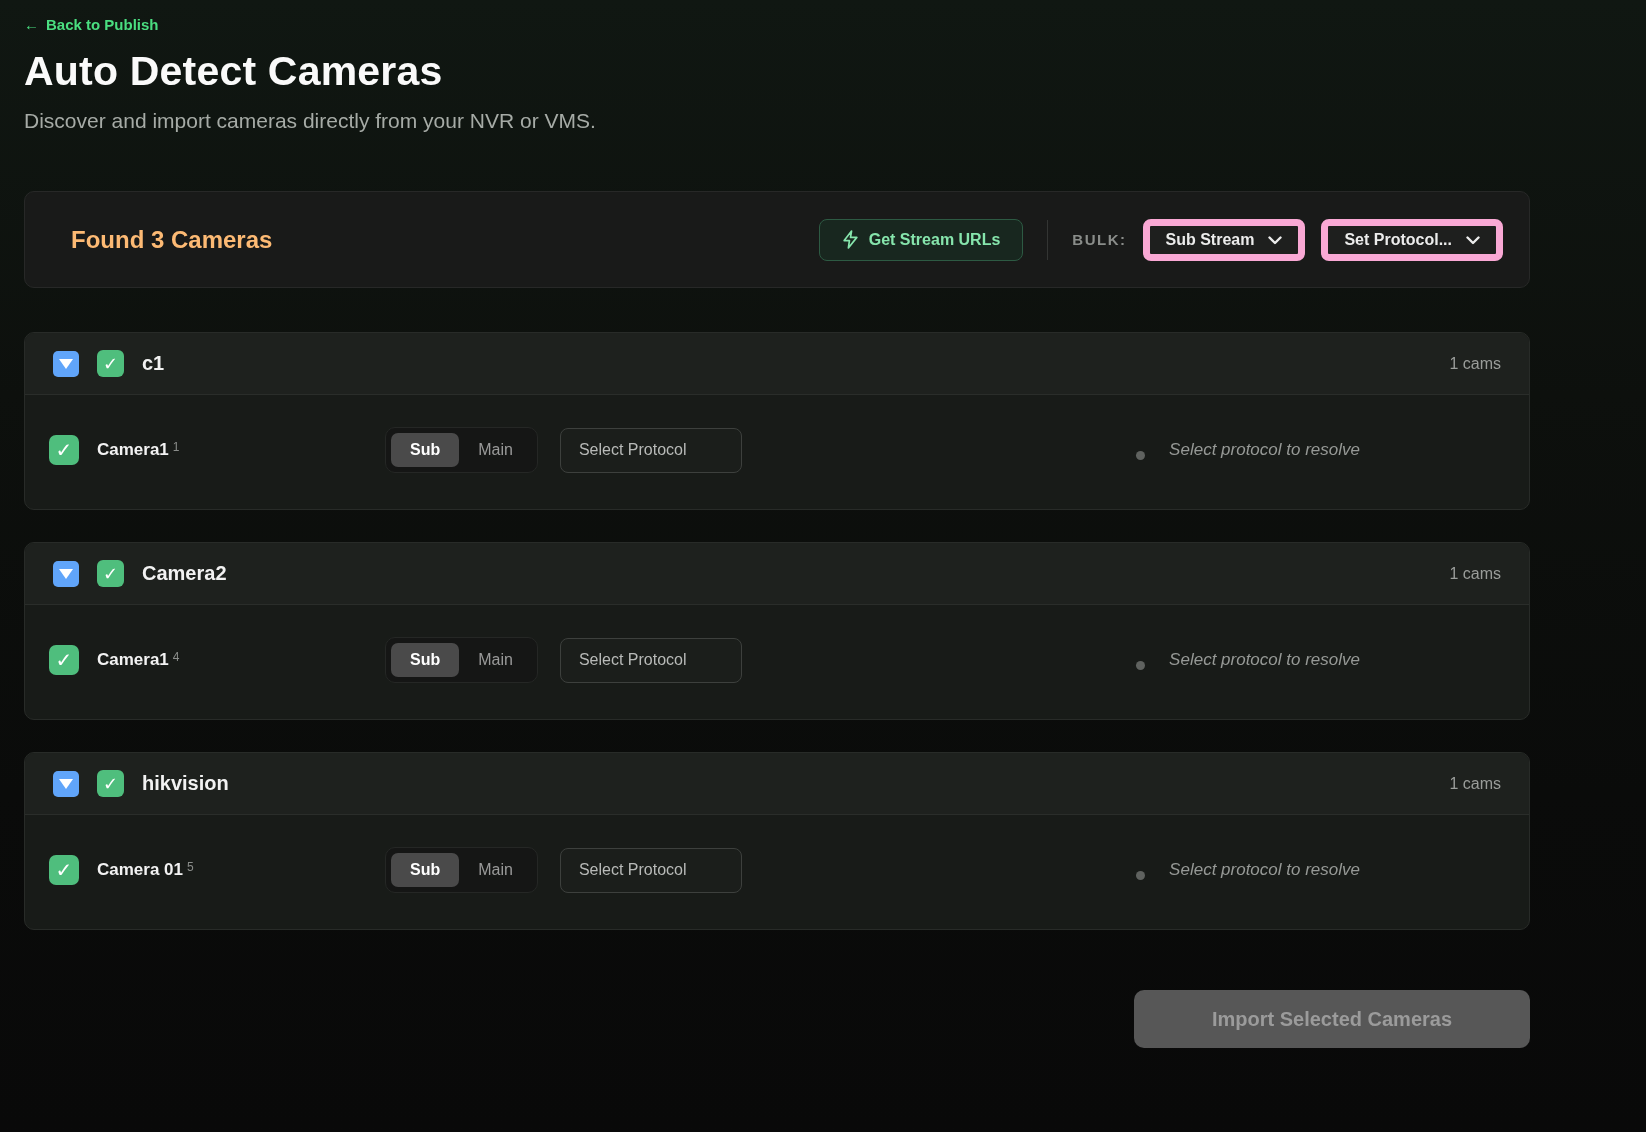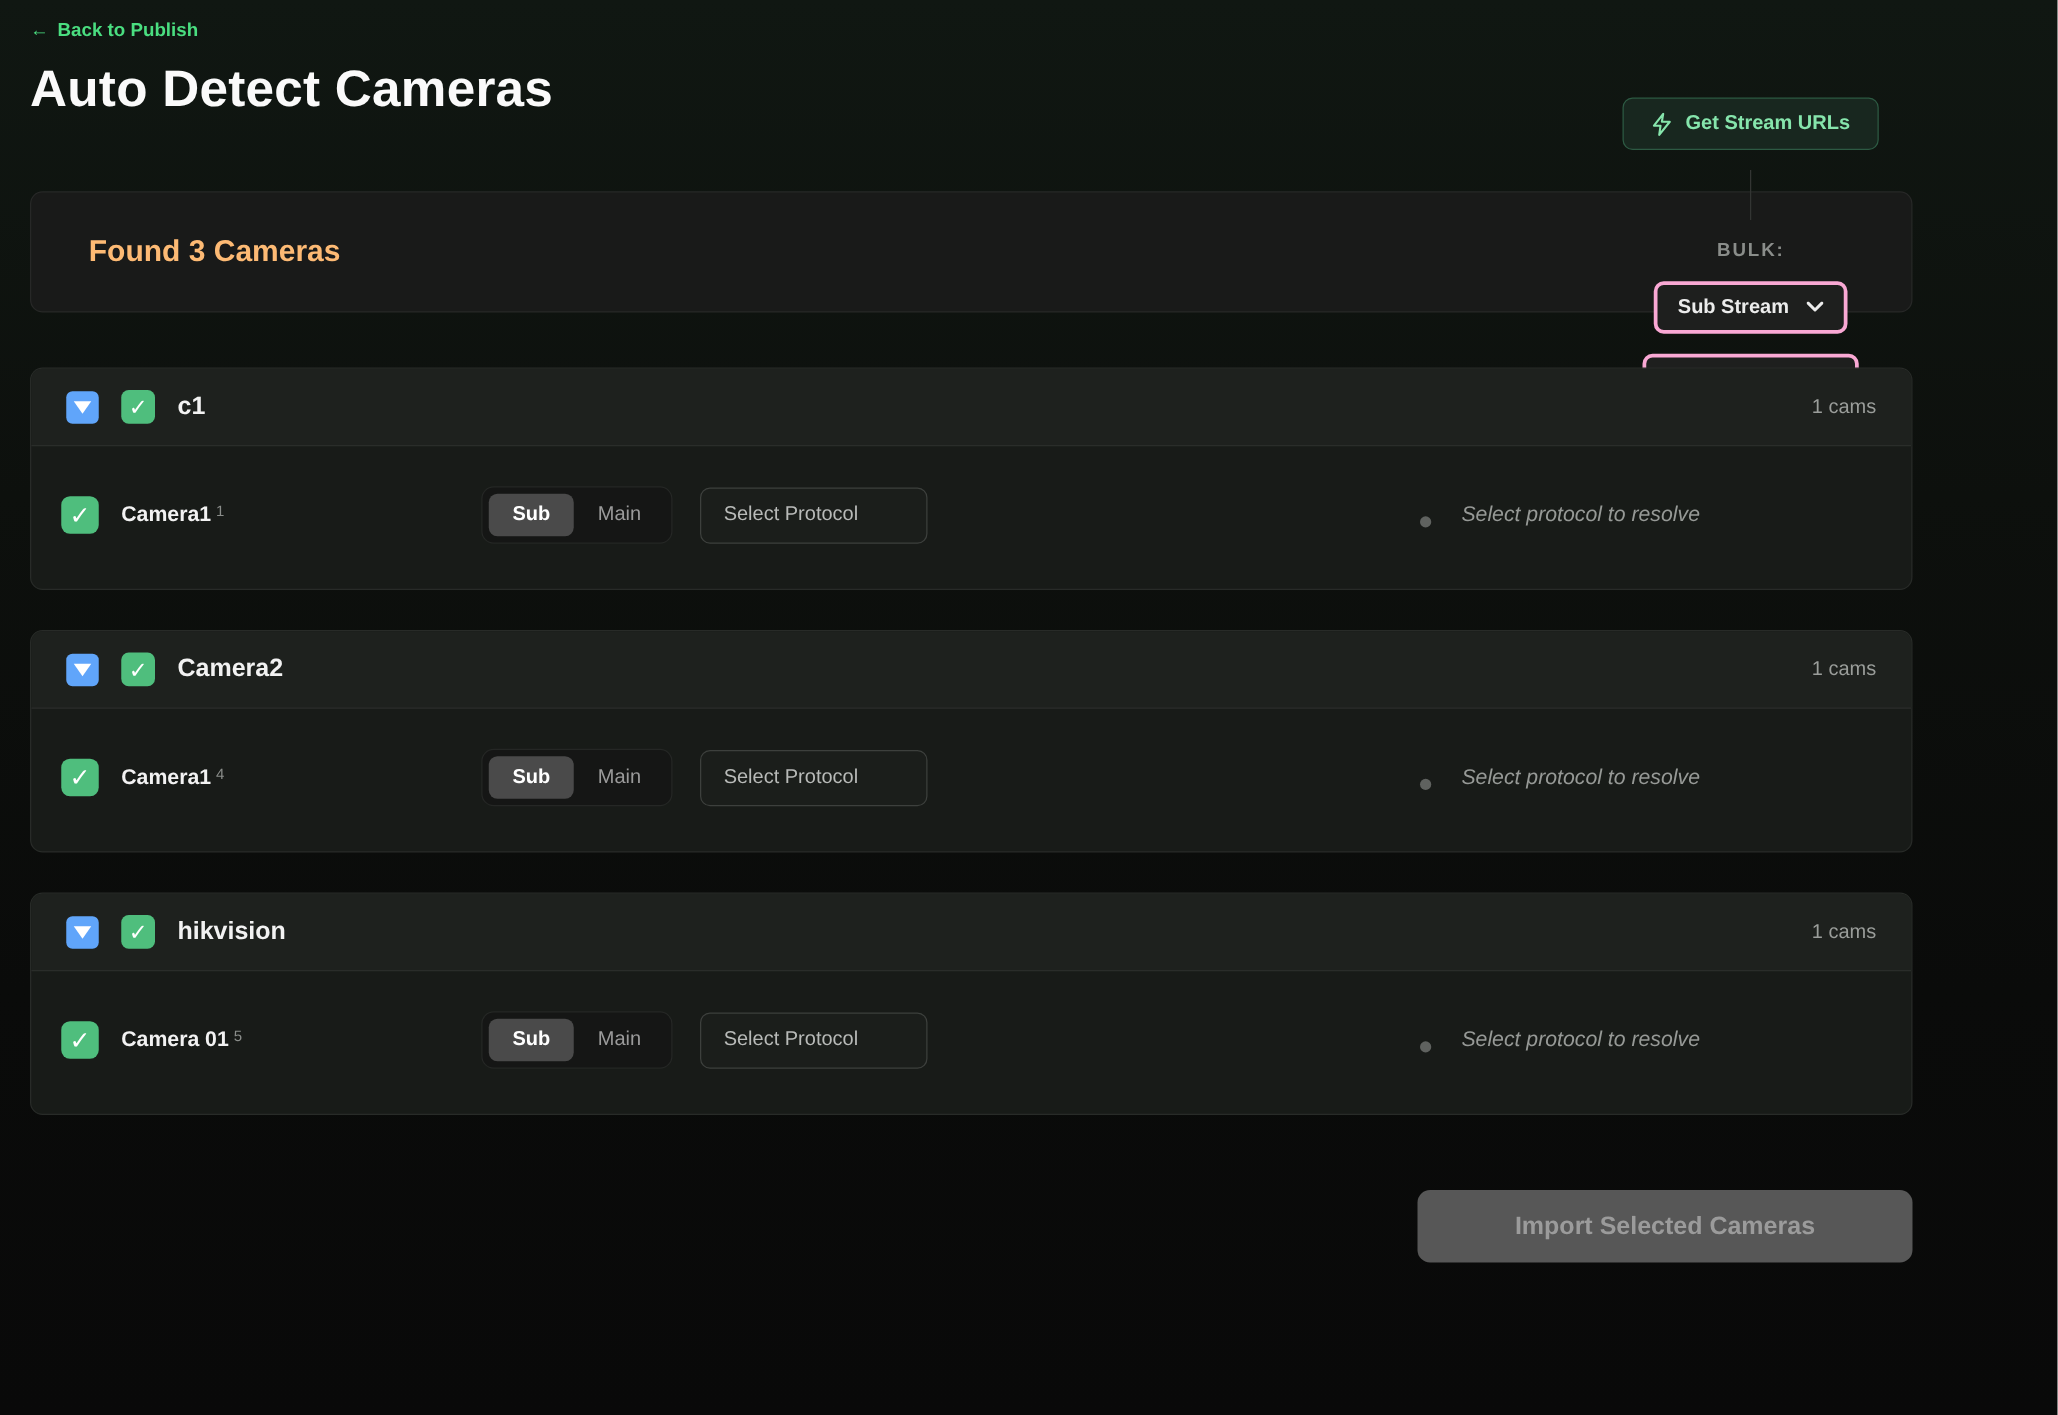--- a/index.html
+++ b/index.html
@@ -20,34 +20,34 @@
   .page-title { margin-top: 14px; font-size: 41px; font-weight: 800; color: #fafafa; letter-spacing: 0.2px; }
   .page-subtitle { margin-top: 14px; font-size: 21px; color: #a6aba6; }
 
   
   .found-bar {
     margin-top: 58px; height: 97px;
     background: #191a19; border: 1px solid #272827; border-radius: 10px;
     display: flex; align-items: center; padding: 0 26px;
   }
   .found-label { font-size: 24px; font-weight: bold; color: #fdba74; margin-left: 20px; }
-  .found-actions { margin-left: auto; display: flex; align-items: center; gap: 16px; flex-direction: column; }
+  .found-actions { margin-left: auto; display: flex; align-items: center; gap: 16px; }
   .btn-stream {
     display: inline-flex; align-items: center; gap: 10px;
     height: 42px; padding: 0 22px;
     background: #18271f; border: 1px solid #2d5a43; border-radius: 8px;
     color: #86e5ac; font-size: 16px; font-weight: bold; cursor: pointer;
     font-family: inherit;
   }
   .v-divider { width: 1px; height: 40px; background: #333533; margin: 0 8px; }
   .bulk-label { color: #8a8d8a; font-size: 15px; font-weight: bold; letter-spacing: 1.5px; }
   .select-pill {
     display: inline-flex; align-items: center; gap: 14px;
     height: 42px; padding: 0 16px;
-    background: #1e1f1e; border: 3px solid #f9a8d4; border-radius: 8px;
+    background: #1e1f1e; border: 7px solid #f9a8d4; border-radius: 8px;
     color: #ececec; font-size: 16px; font-weight: bold; cursor: pointer;
     font-family: inherit;
   }
   .chev { display: inline-block; }
 
   
   .groups-list { margin-top: 44px; display: flex; flex-direction: column; gap: 32px; }
   .group-card {
     border: 1px solid #282b28; border-radius: 10px; overflow: hidden;
     background: #181b18;
@@ -115,20 +115,21 @@
 <body>
 
 <div class="container">
 
   
   <a class="back-link">
     <span>←</span>
     <span>Back to Publish</span>
   </a>
   <h1 class="page-title">Auto Detect Cameras</h1>
+  <p class="page-subtitle">Discover and import cameras directly from your NVR or VMS.</p>
 
   
   <div class="found-bar">
     <span class="found-label">Found 3 Cameras</span>
     <div class="found-actions">
       <button class="btn-stream">
         <span style="display:inline-flex;">
           <svg width="17" height="19" viewBox="0 0 16 18" fill="none" stroke="#86e5ac" stroke-width="1.6" stroke-linejoin="round">
             <path d="M9 1 L2 10 H7 L6 17 L14 7 H8 Z"></path>
           </svg>

